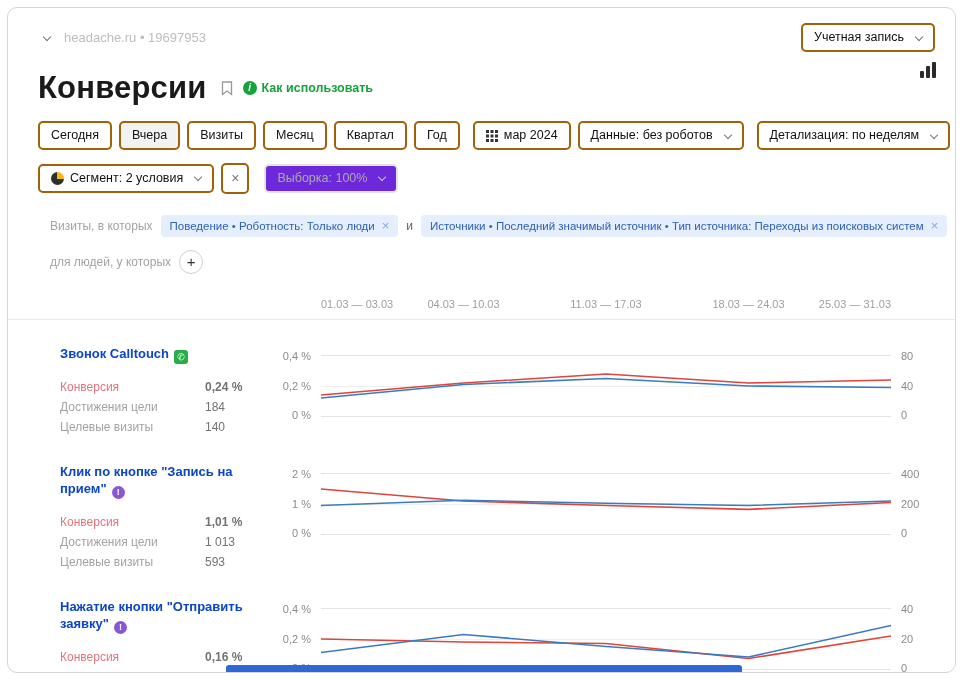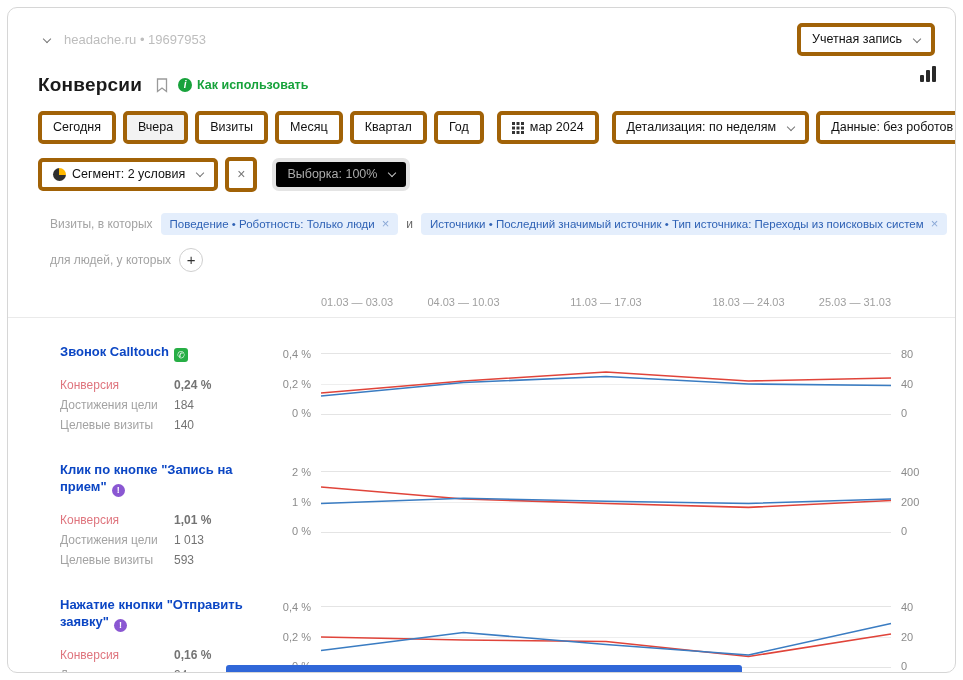--- a/index.html
+++ b/index.html
@@ -19,30 +19,30 @@
   .counter { display:flex; align-items:center; }
   .counter-name { font-weight:bold; font-size:13px; cursor:pointer; }
   .counter-meta { color:#bdbdbd; font-size:13px; margin-left:14px; }
   .chev {
     display:inline-block; width:6px; height:6px;
     border-right:1.5px solid #777; border-bottom:1.5px solid #777;
     transform:rotate(45deg); margin-left:6px; margin-bottom:2px;
   }
   .btn {
     display:inline-flex; align-items:center; gap:6px;
-    background:#fff; border:4px solid #a16207; border-radius:5px;
+    background:#fff; border:2px solid #a16207; border-radius:5px;
     padding:5px 11px; font-size:12.5px; color:#111; cursor:pointer;
     font-family:inherit; line-height:1.2; white-space:nowrap;
   }
   .btn.pressed { background:#f2f2f2; }
-  .btn.disabled { background:#000000; border-color:#e4e4e4; color:#ababab; cursor:default;border-radius:7px; }
+  .btn.disabled { background:#6d28d9; border-color:#e4e4e4; color:#ababab; cursor:default; }
   .btn.disabled .chev { border-color:#c4c4c4; }
   
   .page-head { display:flex; align-items:center; gap:10px; padding:18px 20px 0 30px; position:relative; }
-  .page-title { font-size:19px; font-weight:bold; margin:0; letter-spacing:.2px;text-align:center; }
+  .page-title { font-size:31px; font-weight:bold; margin:0; letter-spacing:.2px;text-align:center; }
   .bookmark-ic { margin-left:4px; cursor:pointer; display:inline-flex; }
   .help { display:flex; align-items:center; gap:5px; cursor:pointer; }
   .info-green {
     width:14px; height:14px; border-radius:50%; background:#17a23b; color:#fff;
     font-size:10px; font-weight:bold; text-align:center; line-height:14px; font-style:italic;
   }
   .info-green::before { content:"i"; }
   .help-link { color:#17a23b; font-weight:bold; font-size:12.5px; }
   .corner-logo { position:absolute; right:16px; top:8px; cursor:pointer; }
   
@@ -97,21 +97,21 @@
     width:14px; height:14px; border-radius:3px; background:#27ae45; color:#fff;
     font-size:9px; line-height:14px; text-align:center; display:inline-block;
   }
   .phone-ic::before { content:"✆"; }
   .purple-ic {
     width:13px; height:13px; border-radius:50%; background:#8a57d2; color:#fff;
     font-size:9px; font-weight:bold; line-height:13px; text-align:center; display:inline-block;
   }
   .purple-ic::before { content:"!"; }
   .goal-stats { margin-top:16px; font-size:12px; }
-  .stat-row { display:flex; margin-bottom:6px; align-items:flex-start; }
+  .stat-row { display:flex; margin-bottom:6px; align-items:flex-start;gap:31px; }
   .stat-label { width:114px; color:#a3a3a3; flex:0 0 114px; }
   .stat-label.conv { color:#df757e; }
   .stat-value { color:#737373; }
   .stat-value.strong { font-weight:bold; }
   
   .chart-wrap { flex:1; display:flex; margin-top:9px; }
   .ticks-left { flex:0 0 61px; position:relative; height:62px; font-size:11px; color:#8b8b8b; }
   .ticks-right { flex:0 0 42px; position:relative; height:62px; font-size:11px; color:#8b8b8b; }
   .tk { position:absolute; white-space:nowrap; }
   .ticks-left .tk { right:10px; }
@@ -190,26 +190,26 @@
               <rect x="4.5" y="4.5" width="3" height="3"></rect>
               <rect x="9" y="4.5" width="3" height="3"></rect>
               <rect y="9" width="3" height="3"></rect>
               <rect x="4.5" y="9" width="3" height="3"></rect>
               <rect x="9" y="9" width="3" height="3"></rect>
             </g>
           </svg>
       </span>
       <span>мар 2024</span>
     </button>
+    <button class="btn">
+      <span>Данные: без роботов</span>
+      <span class="chev"></span>
+    </button>
     <button class="btn" style="margin-left:6px;">
       <span>Детализация: по неделям</span>
-      <span class="chev"></span>
-    </button>
-    <button class="btn">
-      <span>Данные: без роботов</span>
       <span class="chev"></span>
     </button>
     <span class="info-outline"></span>
   </div>
 
   <div class="seg-row">
     <button class="btn">
       <span class="pie-ic"></span>
       <span>Сегмент: 2 условия</span>
       <span class="chev"></span>

